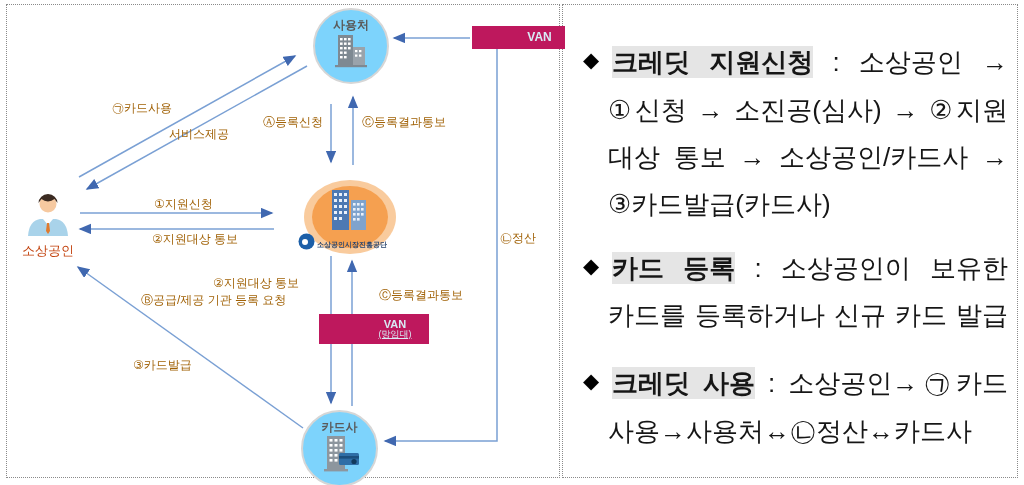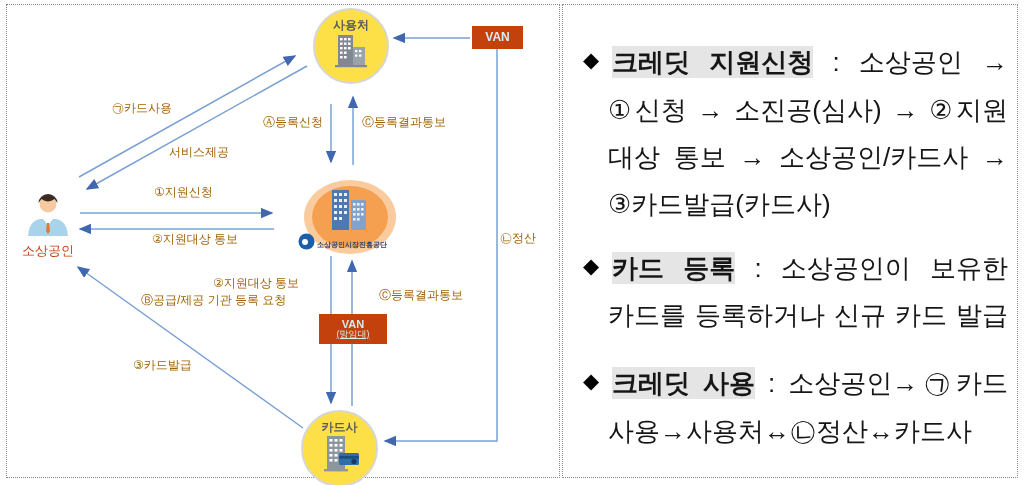--- a/index.html
+++ b/index.html
@@ -2,25 +2,25 @@
 <html><head>
 <meta charset="utf-8">
 <style>
   html,body{margin:0;padding:0;width:1024px;height:485px;background:#ffffff;overflow:hidden;
             font-family:"Liberation Sans","DejaVu Sans",sans-serif;}
   .panel{position:absolute;border:1px dotted #8a8a8a;background:transparent;}
   #left-panel{left:6px;top:4px;width:552px;height:472px;}
   #right-panel{left:562px;top:4px;width:454px;height:472px;}
   #arrow-layer{position:absolute;left:0;top:0;width:1024px;height:485px;z-index:1;}
   .dlabel{position:absolute;z-index:3;font-size:12px;font-weight:400;color:#a16207;white-space:nowrap;}
-  .node-circle{position:absolute;z-index:2;background:#fde047;border:2px solid #d6d6d6;border-radius:50%;
+  .node-circle{position:absolute;z-index:2;background:#7dd3fc;border:2px solid #d6d6d6;border-radius:50%;
                display:flex;flex-direction:column;align-items:center;justify-content:flex-start;}
   .node-circle .nlabel{font-size:12px;font-weight:700;color:#5a5a5a;margin-top:9px;line-height:1;}
-  .vanbox{position:absolute;z-index:4;background:#c2410c;color:#d9ebf5;display:flex;flex-direction:column;
-          align-items:center;justify-content:center;font-weight:700;line-height:1.05;}
+  .vanbox{position:absolute;z-index:4;background:#be185d;color:#d9ebf5;display:flex;flex-direction:column;
+          align-items:center;justify-content:center;font-weight:700;line-height:1.05;padding-left:42px;}
   #van-top{left:472px;top:26px;width:51px;height:23px;font-size:12px;}
   #van-mid{left:319px;top:314px;width:68px;height:30px;font-size:11px;}
   #van-mid .sub{font-size:9px;font-weight:400;text-decoration:underline;}
   #agency{position:absolute;z-index:2;left:304px;top:180px;width:92px;height:74px;border-radius:50%;
           background:#f9cb9d;}
   #agency .inner{position:absolute;left:8px;top:6px;right:8px;bottom:6px;border-radius:50%;background:#f5a050;}
   #agency-label{position:absolute;z-index:3;left:317px;top:240px;font-size:7px;font-weight:700;color:#27446e;white-space:nowrap;}
   #merchant-wrap{position:absolute;z-index:2;left:22px;top:190px;width:52px;text-align:center;}
   #merchant-label{font-size:13px;font-weight:400;color:#c2410c;margin-top:2px;}
   
@@ -170,24 +170,24 @@
         <rect x="15.5" y="25" width="3" height="2.6"></rect>
     </g>
     <rect x="5" y="35" width="24" height="2.4" fill="#8d969e"></rect>
     <rect x="20" y="19" width="20" height="12" rx="1.5" fill="#2f6ea6"></rect>
     <rect x="20" y="22" width="20" height="2.6" fill="#1c4f7d"></rect>
     <circle cx="35" cy="27.5" r="2.6" fill="#123a5c"></circle>
   </svg>
 </div>
 
 <div class="dlabel" style="left:112px;top:100px;">㉠카드사용</div>
-<div class="dlabel" style="left:169px;top:144px;">서비스제공</div>
+<div class="dlabel" style="left:169px;top:126px;">서비스제공</div>
 <div class="dlabel" style="left:263px;top:114px;">Ⓐ등록신청</div>
 <div class="dlabel" style="left:362px;top:114px;">Ⓒ등록결과통보</div>
-<div class="dlabel" style="left:154px;top:184px;">①지원신청</div>
+<div class="dlabel" style="left:154px;top:196px;">①지원신청</div>
 <div class="dlabel" style="left:152px;top:231px;">②지원대상 통보</div>
 <div class="dlabel" style="left:213px;top:275px;">②지원대상 통보</div>
 <div class="dlabel" style="left:141px;top:292px;">Ⓑ공급/제공 기관 등록 요청</div>
 <div class="dlabel" style="left:379px;top:287px;">Ⓒ등록결과통보</div>
 <div class="dlabel" style="left:500px;top:214px;margin-top:16px;">㉡정산</div>
 <div class="dlabel" style="left:133px;top:357px;">③카드발급</div>
 
 <div class="diamond" style="top:48px;">◆</div>
 <div class="tline just" style="top:46px;left:612px;width:396px;"><span class="hl">크레딧 지원신청</span><span> : 소상공인 →</span></div>
 <div class="tline just" style="top:94px;">①신청 → 소진공(심사) → ②지원</div>

